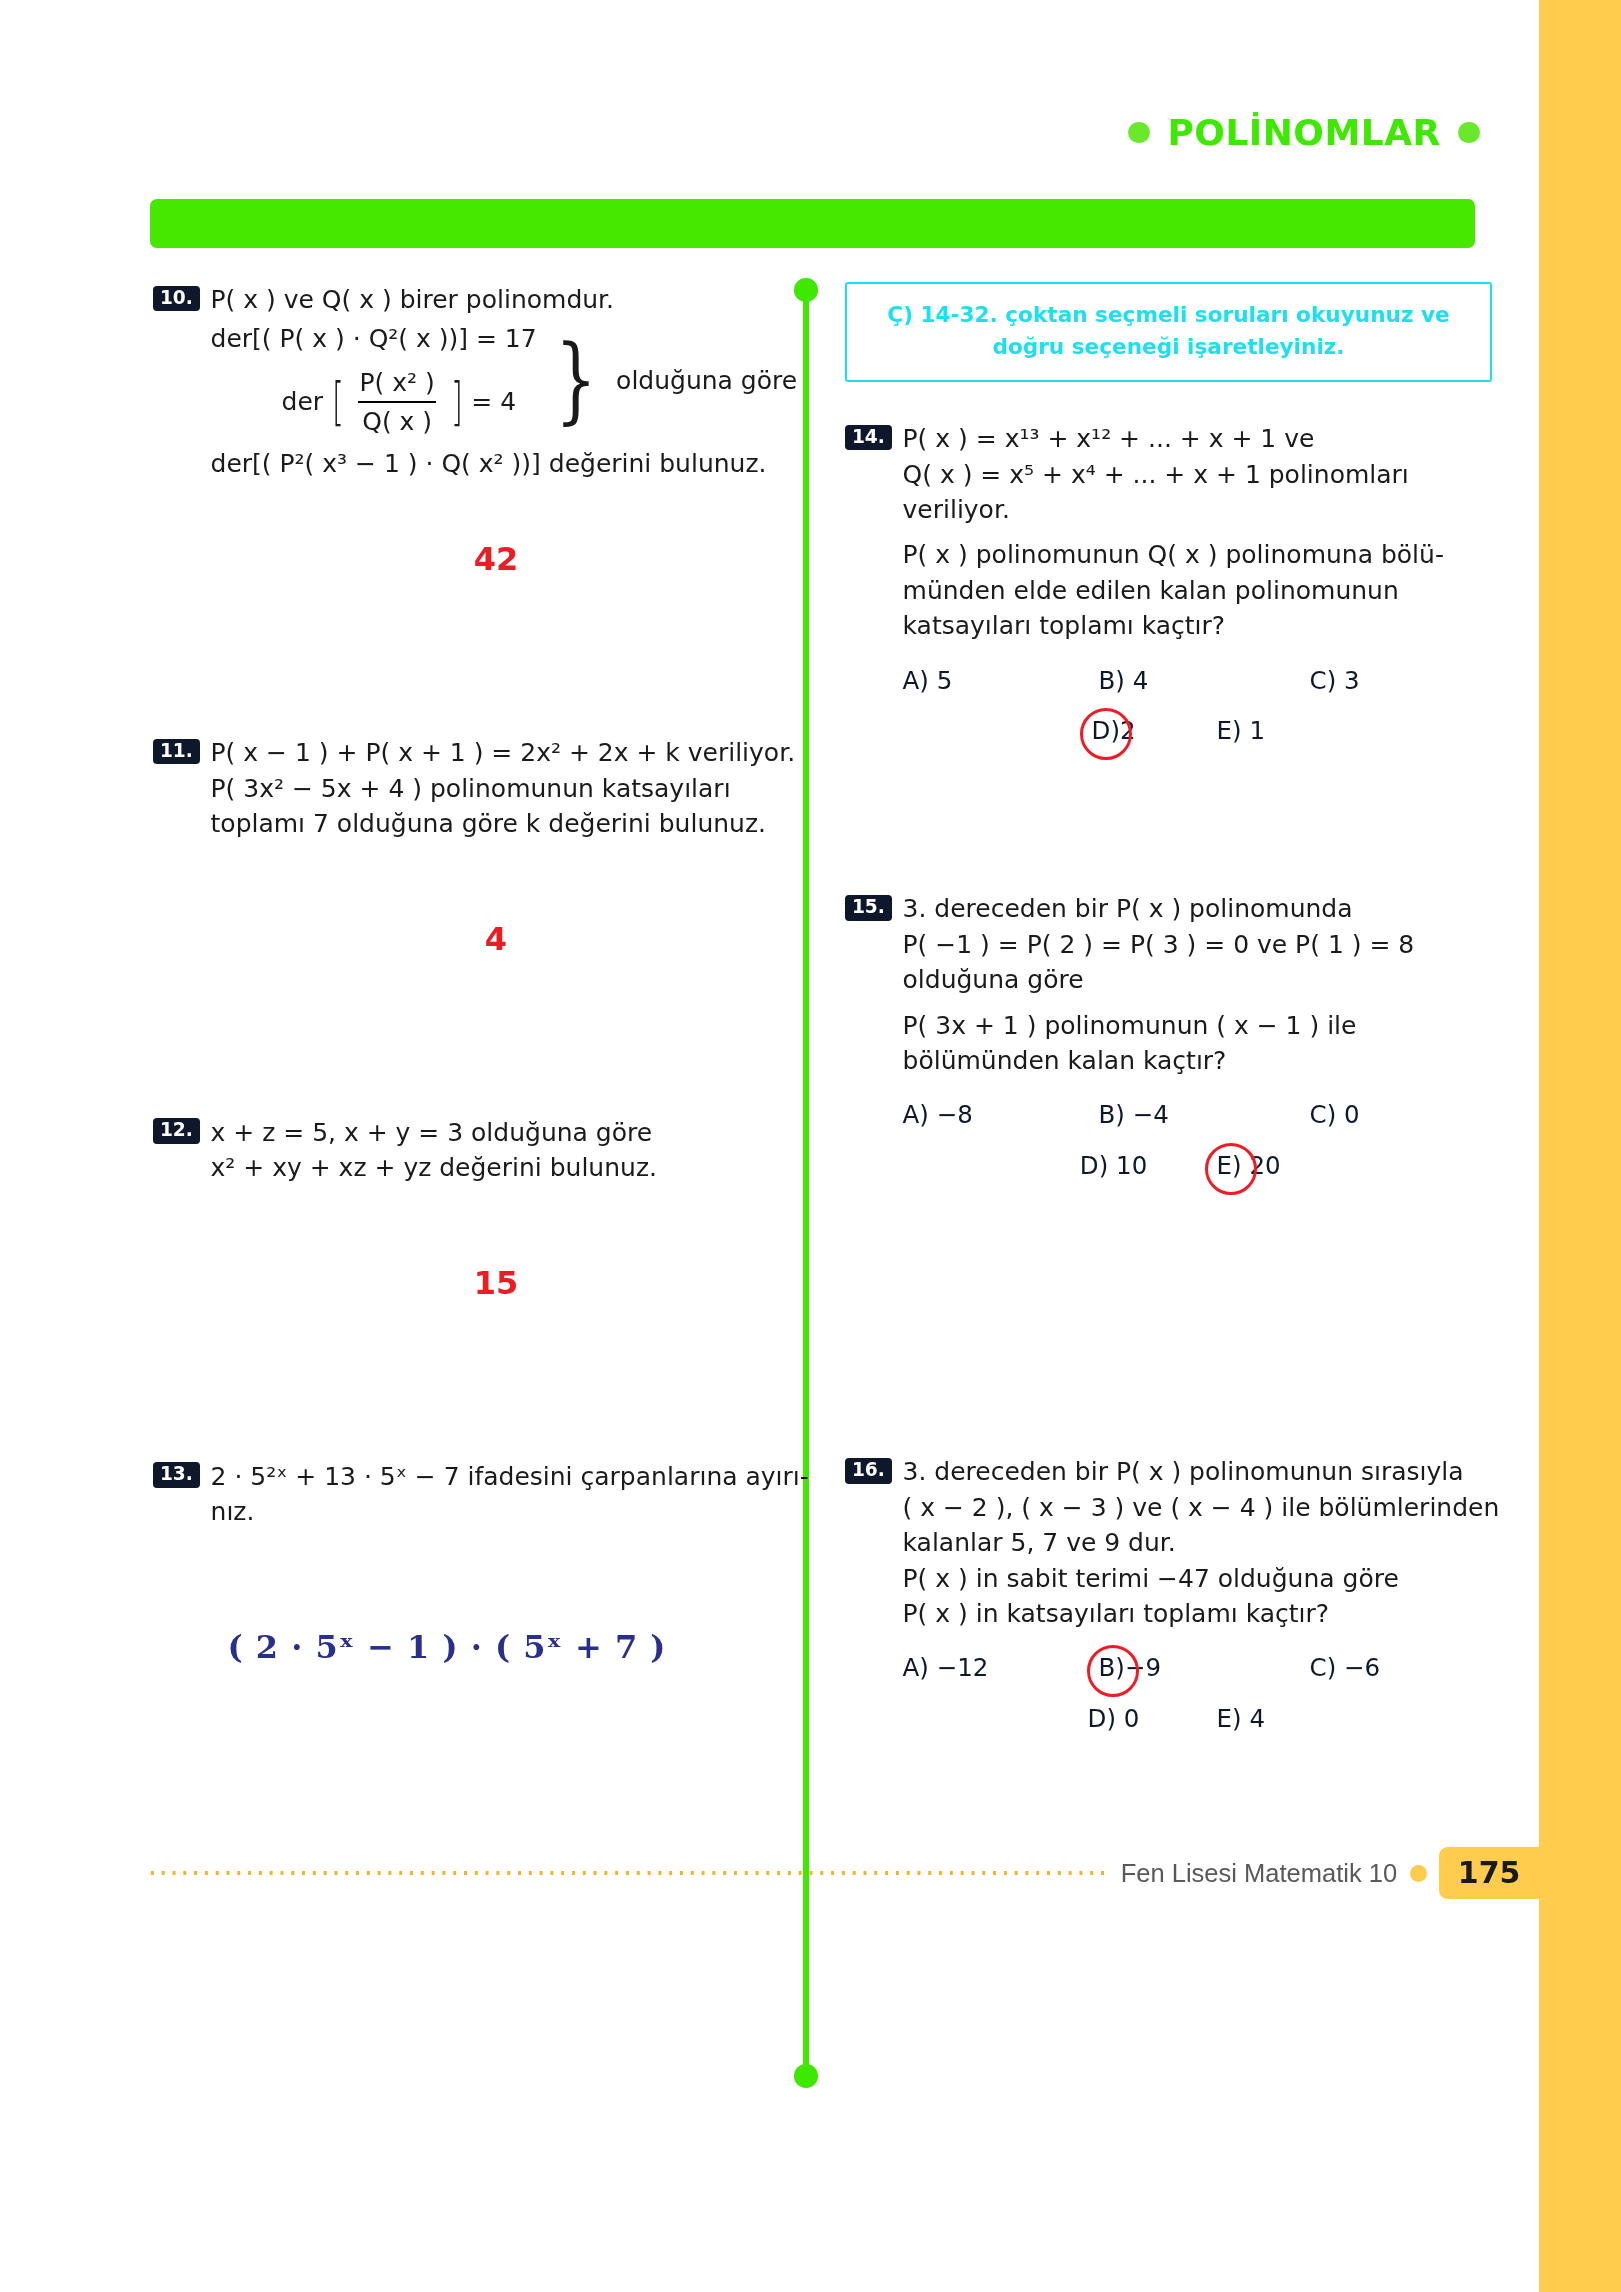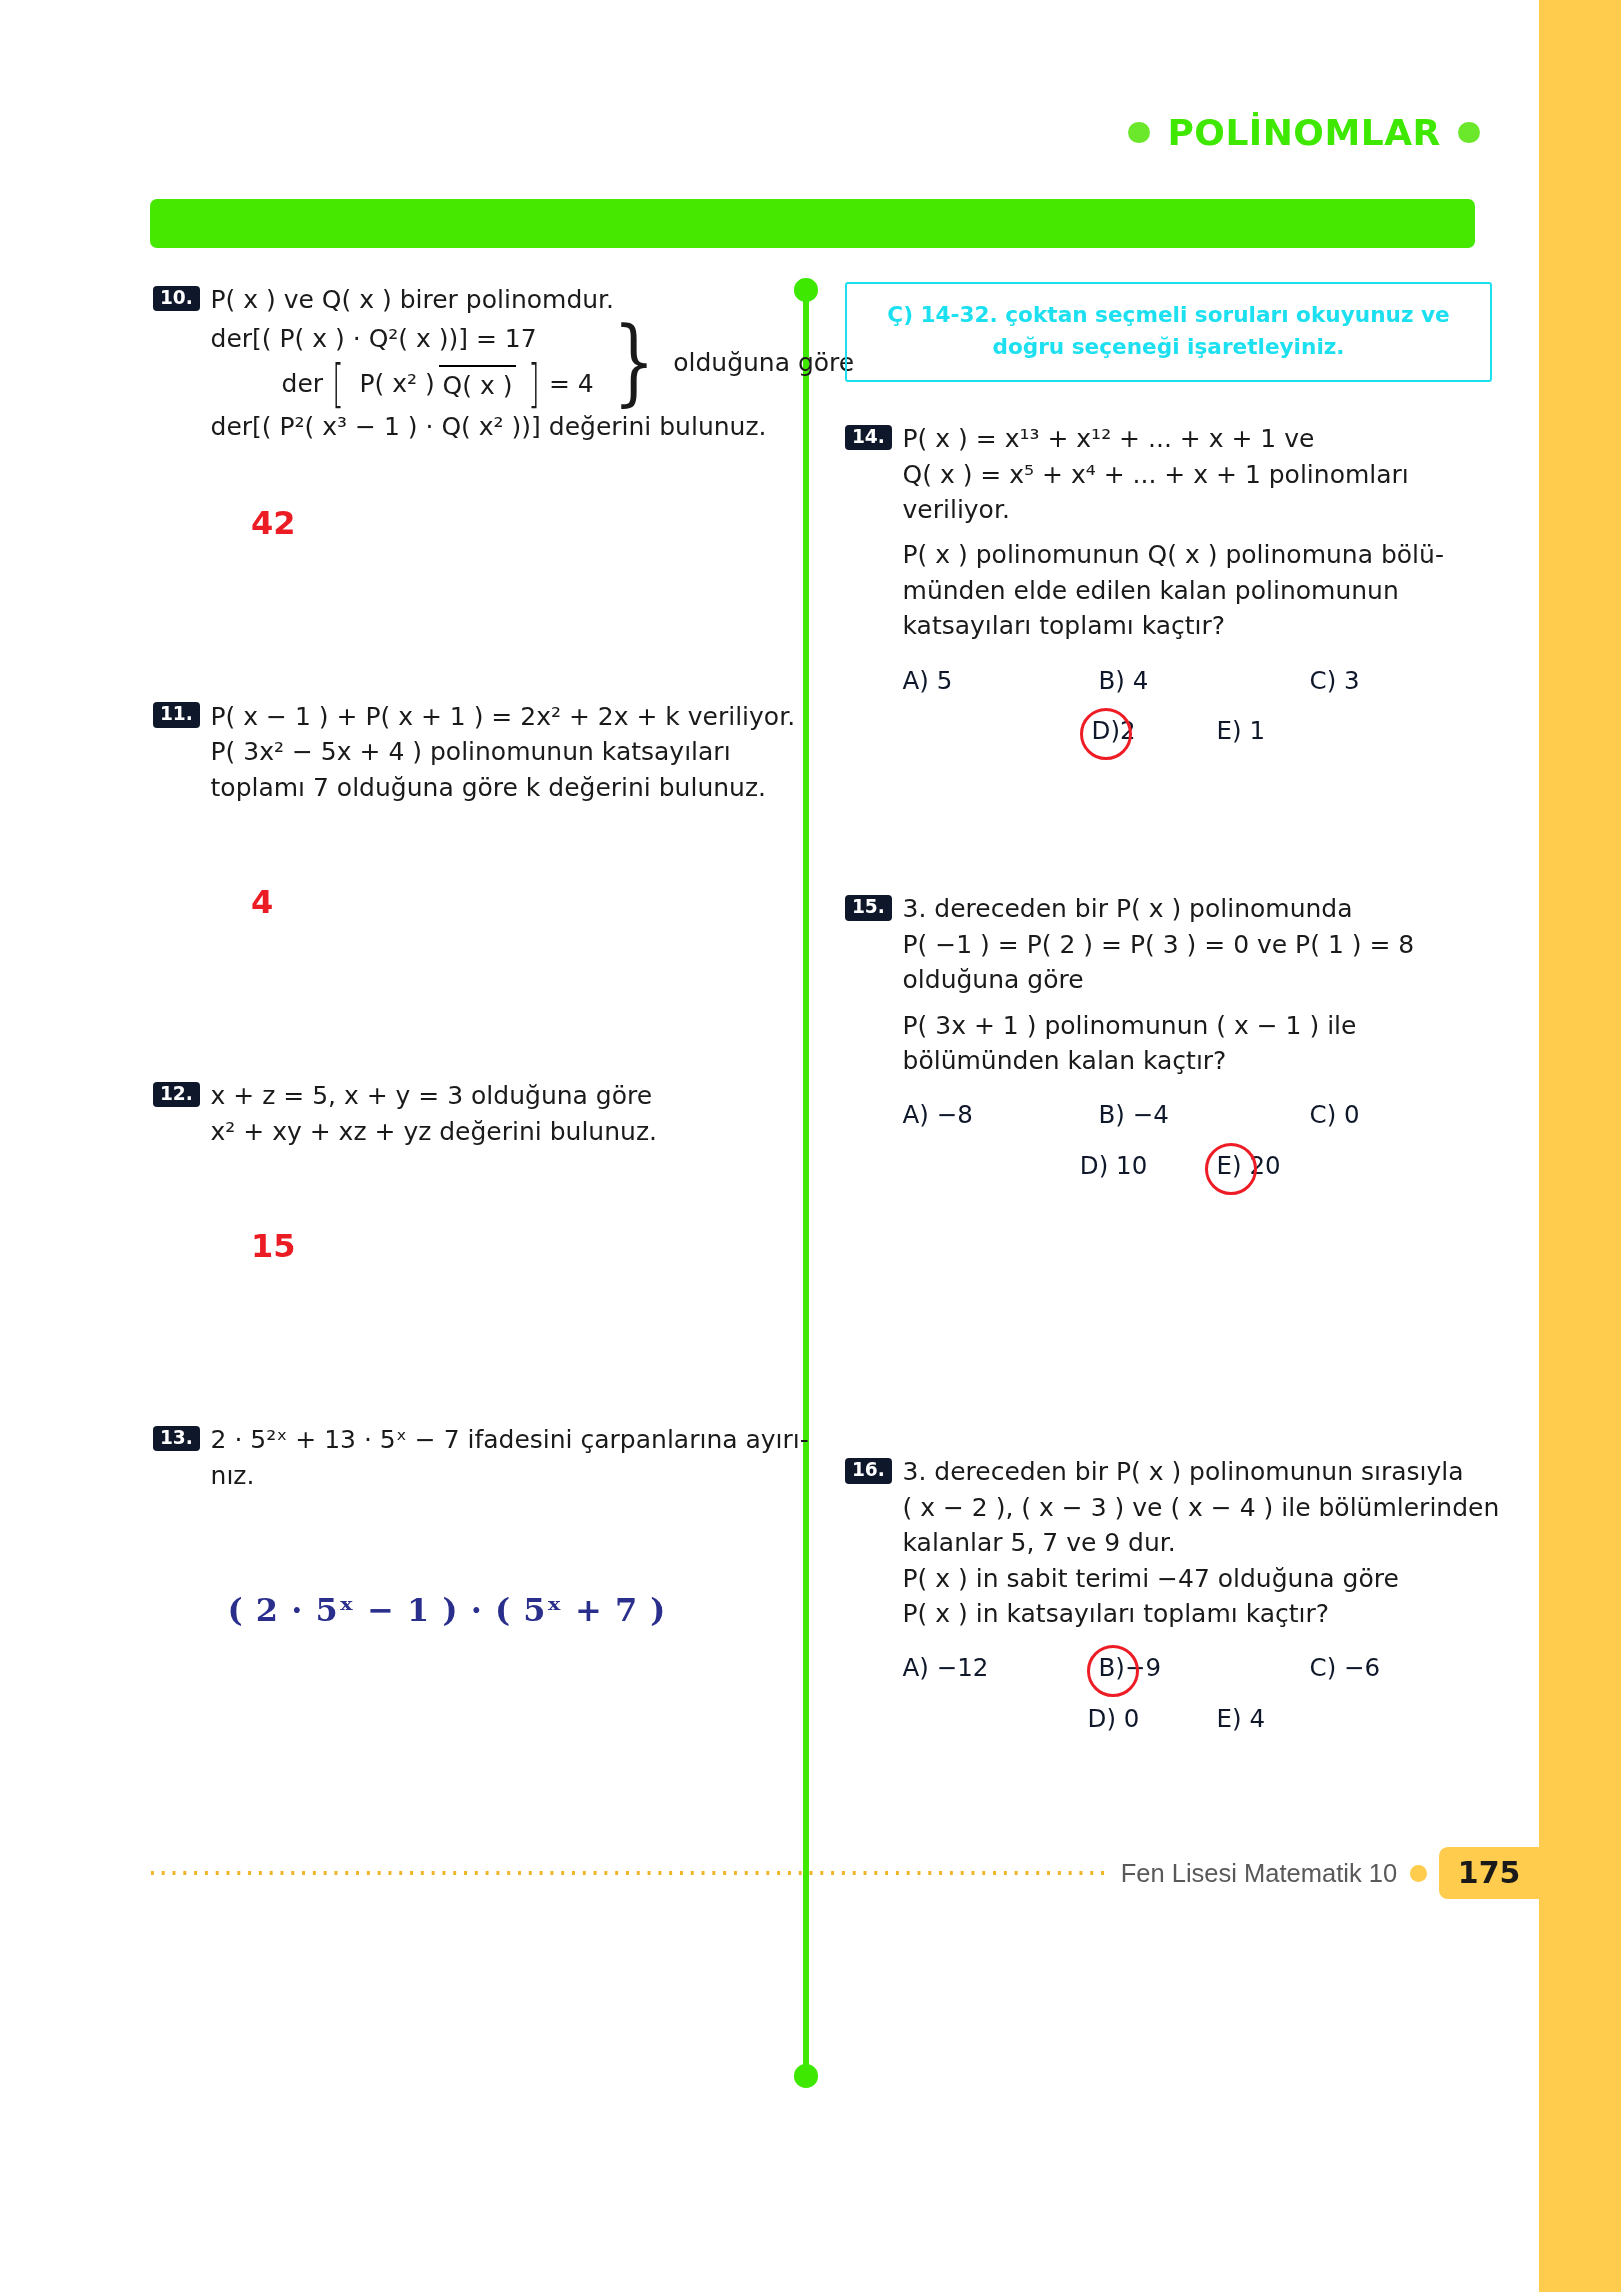--- a/index.html
+++ b/index.html
@@ -56,21 +56,21 @@
     padding: 2.9px 6.9px 3.9px 6.9px; border-radius: 3.9px;
     margin-right: 10.8px; margin-top: 3.9px; line-height: 1;
   }
   .q-body { flex: 1 1 auto; font-size: 25px; line-height: 1.42; color: #1a1a1a; }
   .q-body .ln { display: block; white-space: nowrap; }
   .q-body .ln.wrap { white-space: normal; }
 
   
   .ans-red {
     color: #EC1C24; font-weight: 700; font-size: 32px;
-    text-align: left; padding-left: 98px;
+    text-align: center; padding-left: 98px;
   }
 
   
   .ans-hand {
     color: #2B2F8C; font-size: 32px; font-weight: 600;
     text-align: center; font-family: "DejaVu Serif", serif;
     letter-spacing: 1px;
   }
 
   
@@ -114,21 +114,21 @@
   .brace-wrap { position: relative; display: flex; align-items: center; gap: 9.8px; margin: 3.9px 0 5.9px 0; }
   .brace-eqs { display: flex; flex-direction: column; gap: 7.8px; }
   .eq-top { white-space: nowrap; }
   .eq-bot { white-space: nowrap; display: flex; align-items: center; gap: 4.9px; padding-left: 71px; }
   .brace {
     font-size: 94px; line-height: 0.62; color:#1a1a1a;
     font-family: "DejaVu Serif", serif; font-weight: 300;
     transform: scaleX(0.7);
   }
   .brace-label { font-size: 25px; white-space: nowrap; }
-  .frac { display: inline-flex; align-items: center; vertical-align: middle; margin: 0 2.9px; }
+  .frac { display: inline-flex; flex-direction: column; align-items: center; vertical-align: middle; margin: 0 2.9px; }
   .frac .num { padding: 0 3.9px 1px 3.9px; }
   .frac .den { padding: 1px 3.9px 0 3.9px; border-top: 2px solid #000000; }
   .bigbr { font-size: 51px; font-weight: 200; line-height: 0.55; transform: scaleX(0.6); display:inline-block; vertical-align: middle; }
 
   
   .footer {
     position: absolute; left: 147px; bottom: 86px; width: 1392px;
     display: flex; align-items: center;
   }
   .foot-dots {

